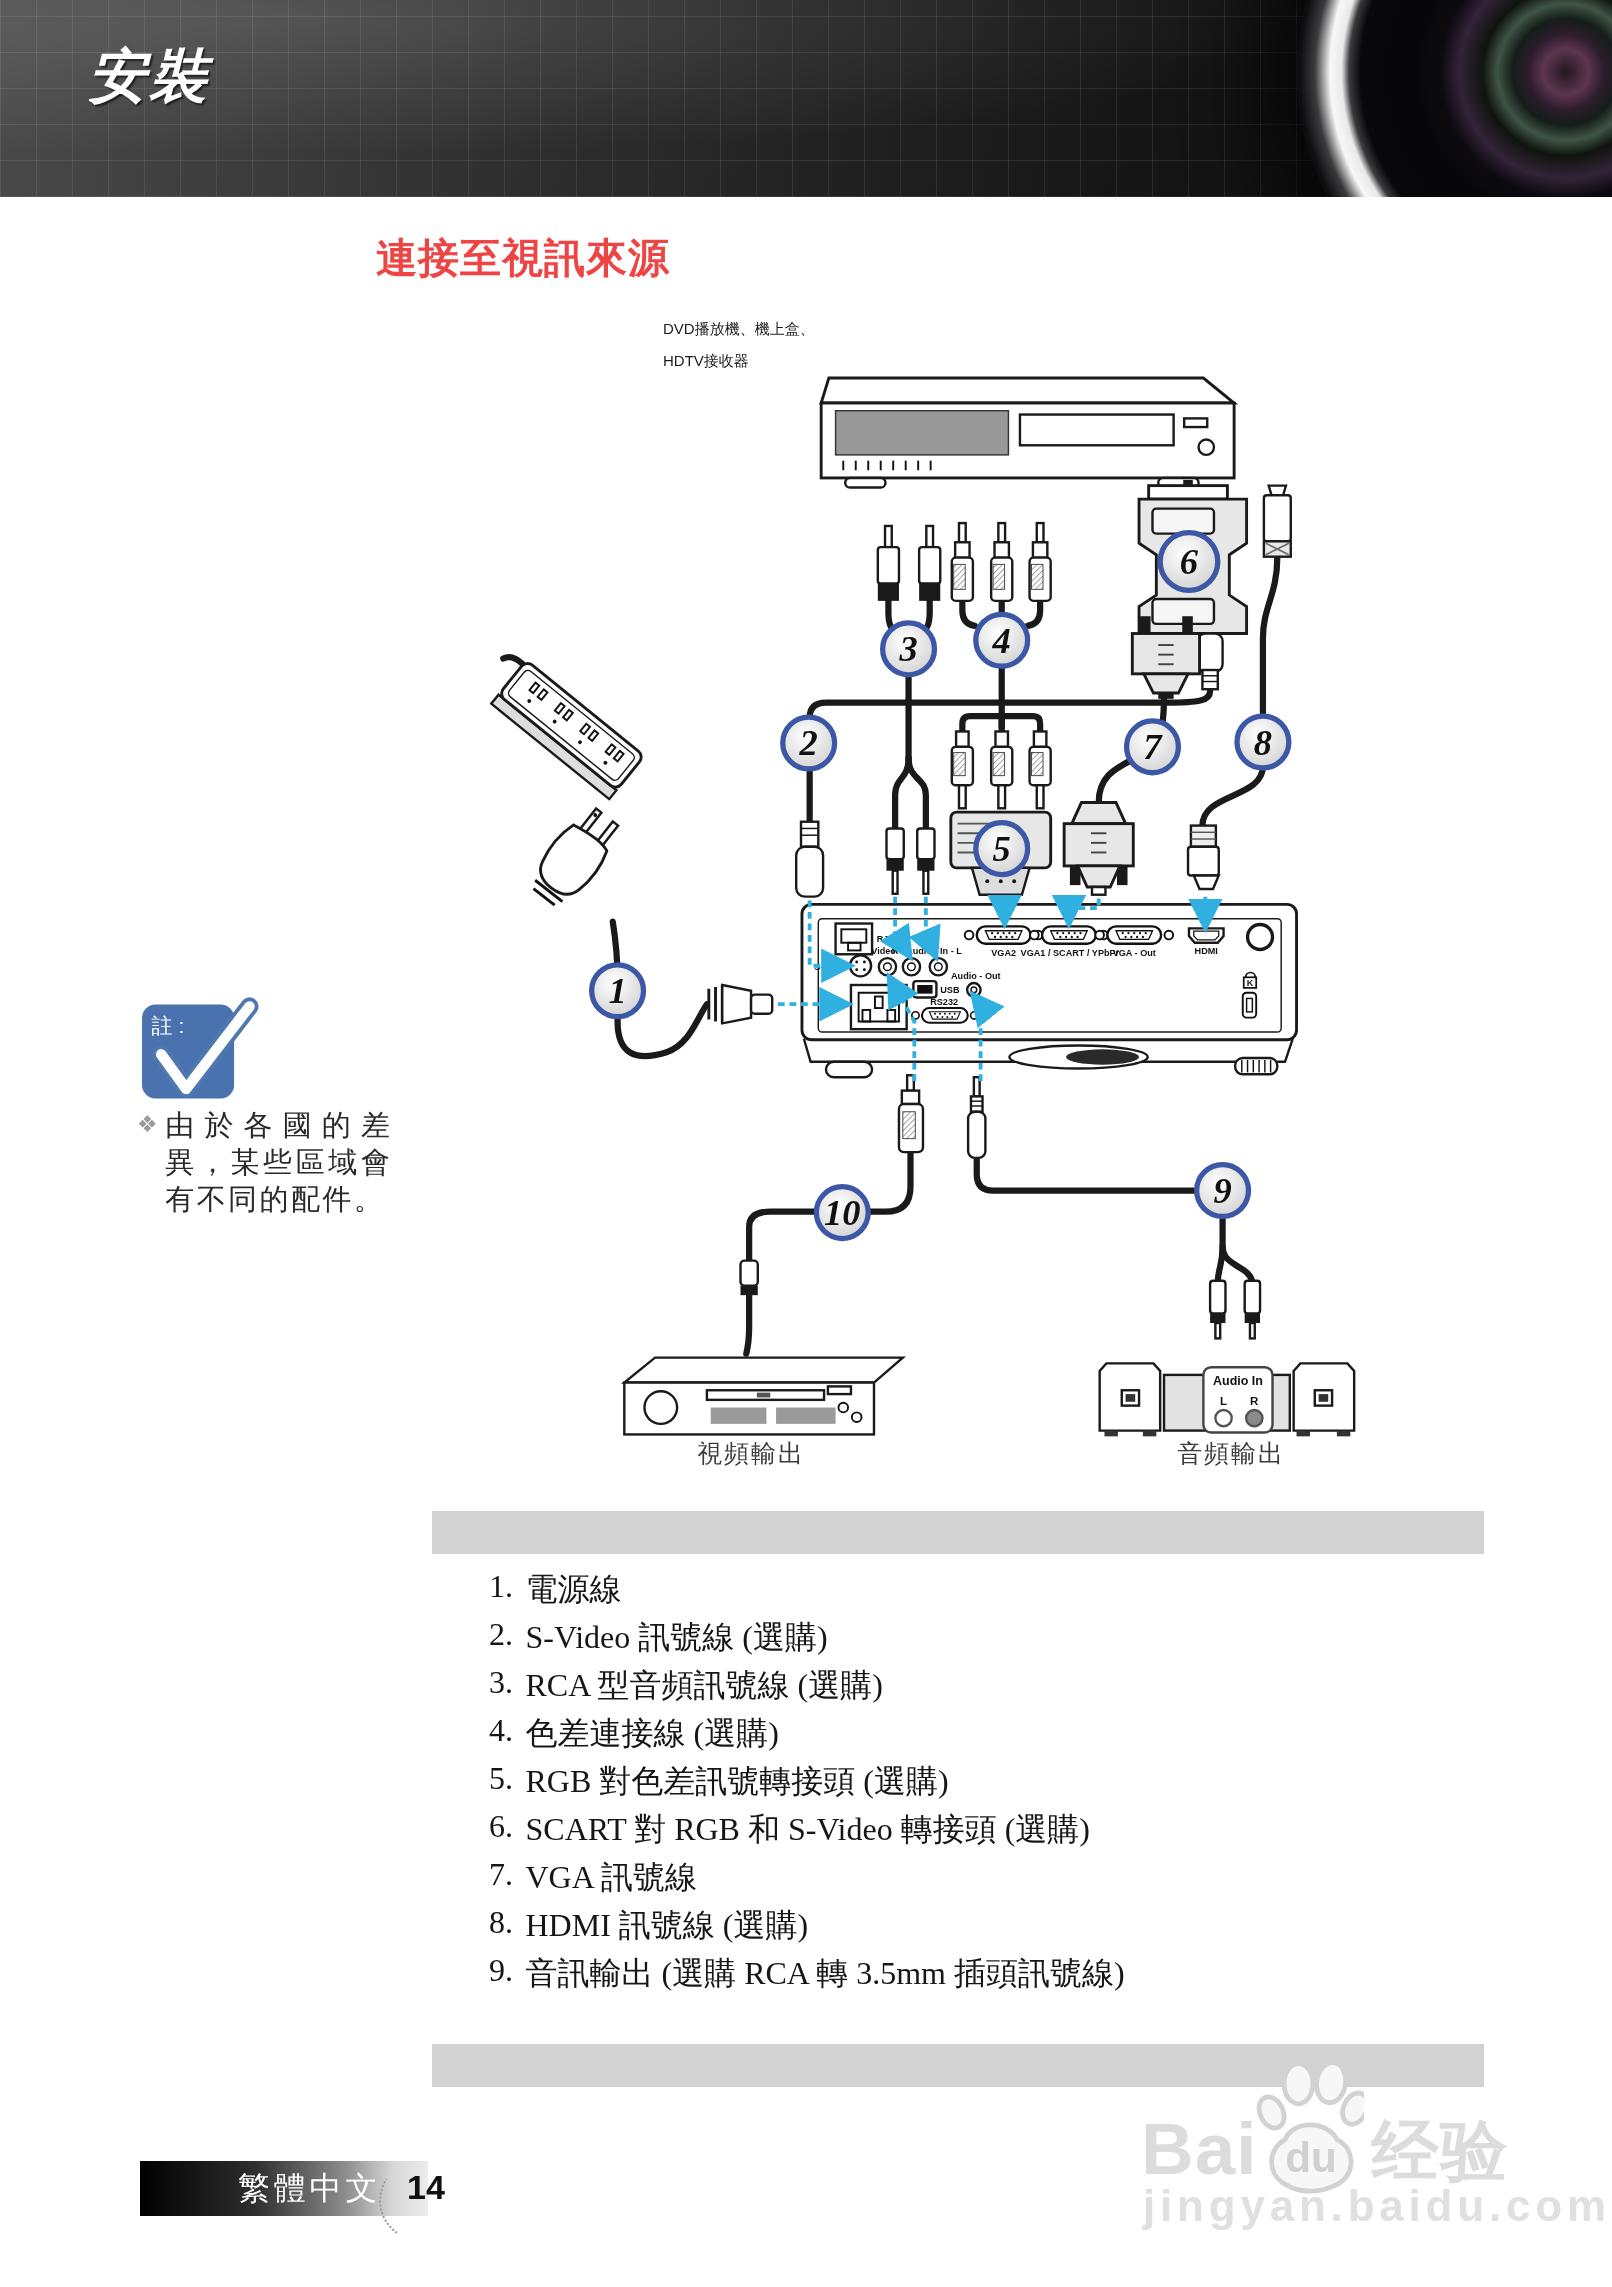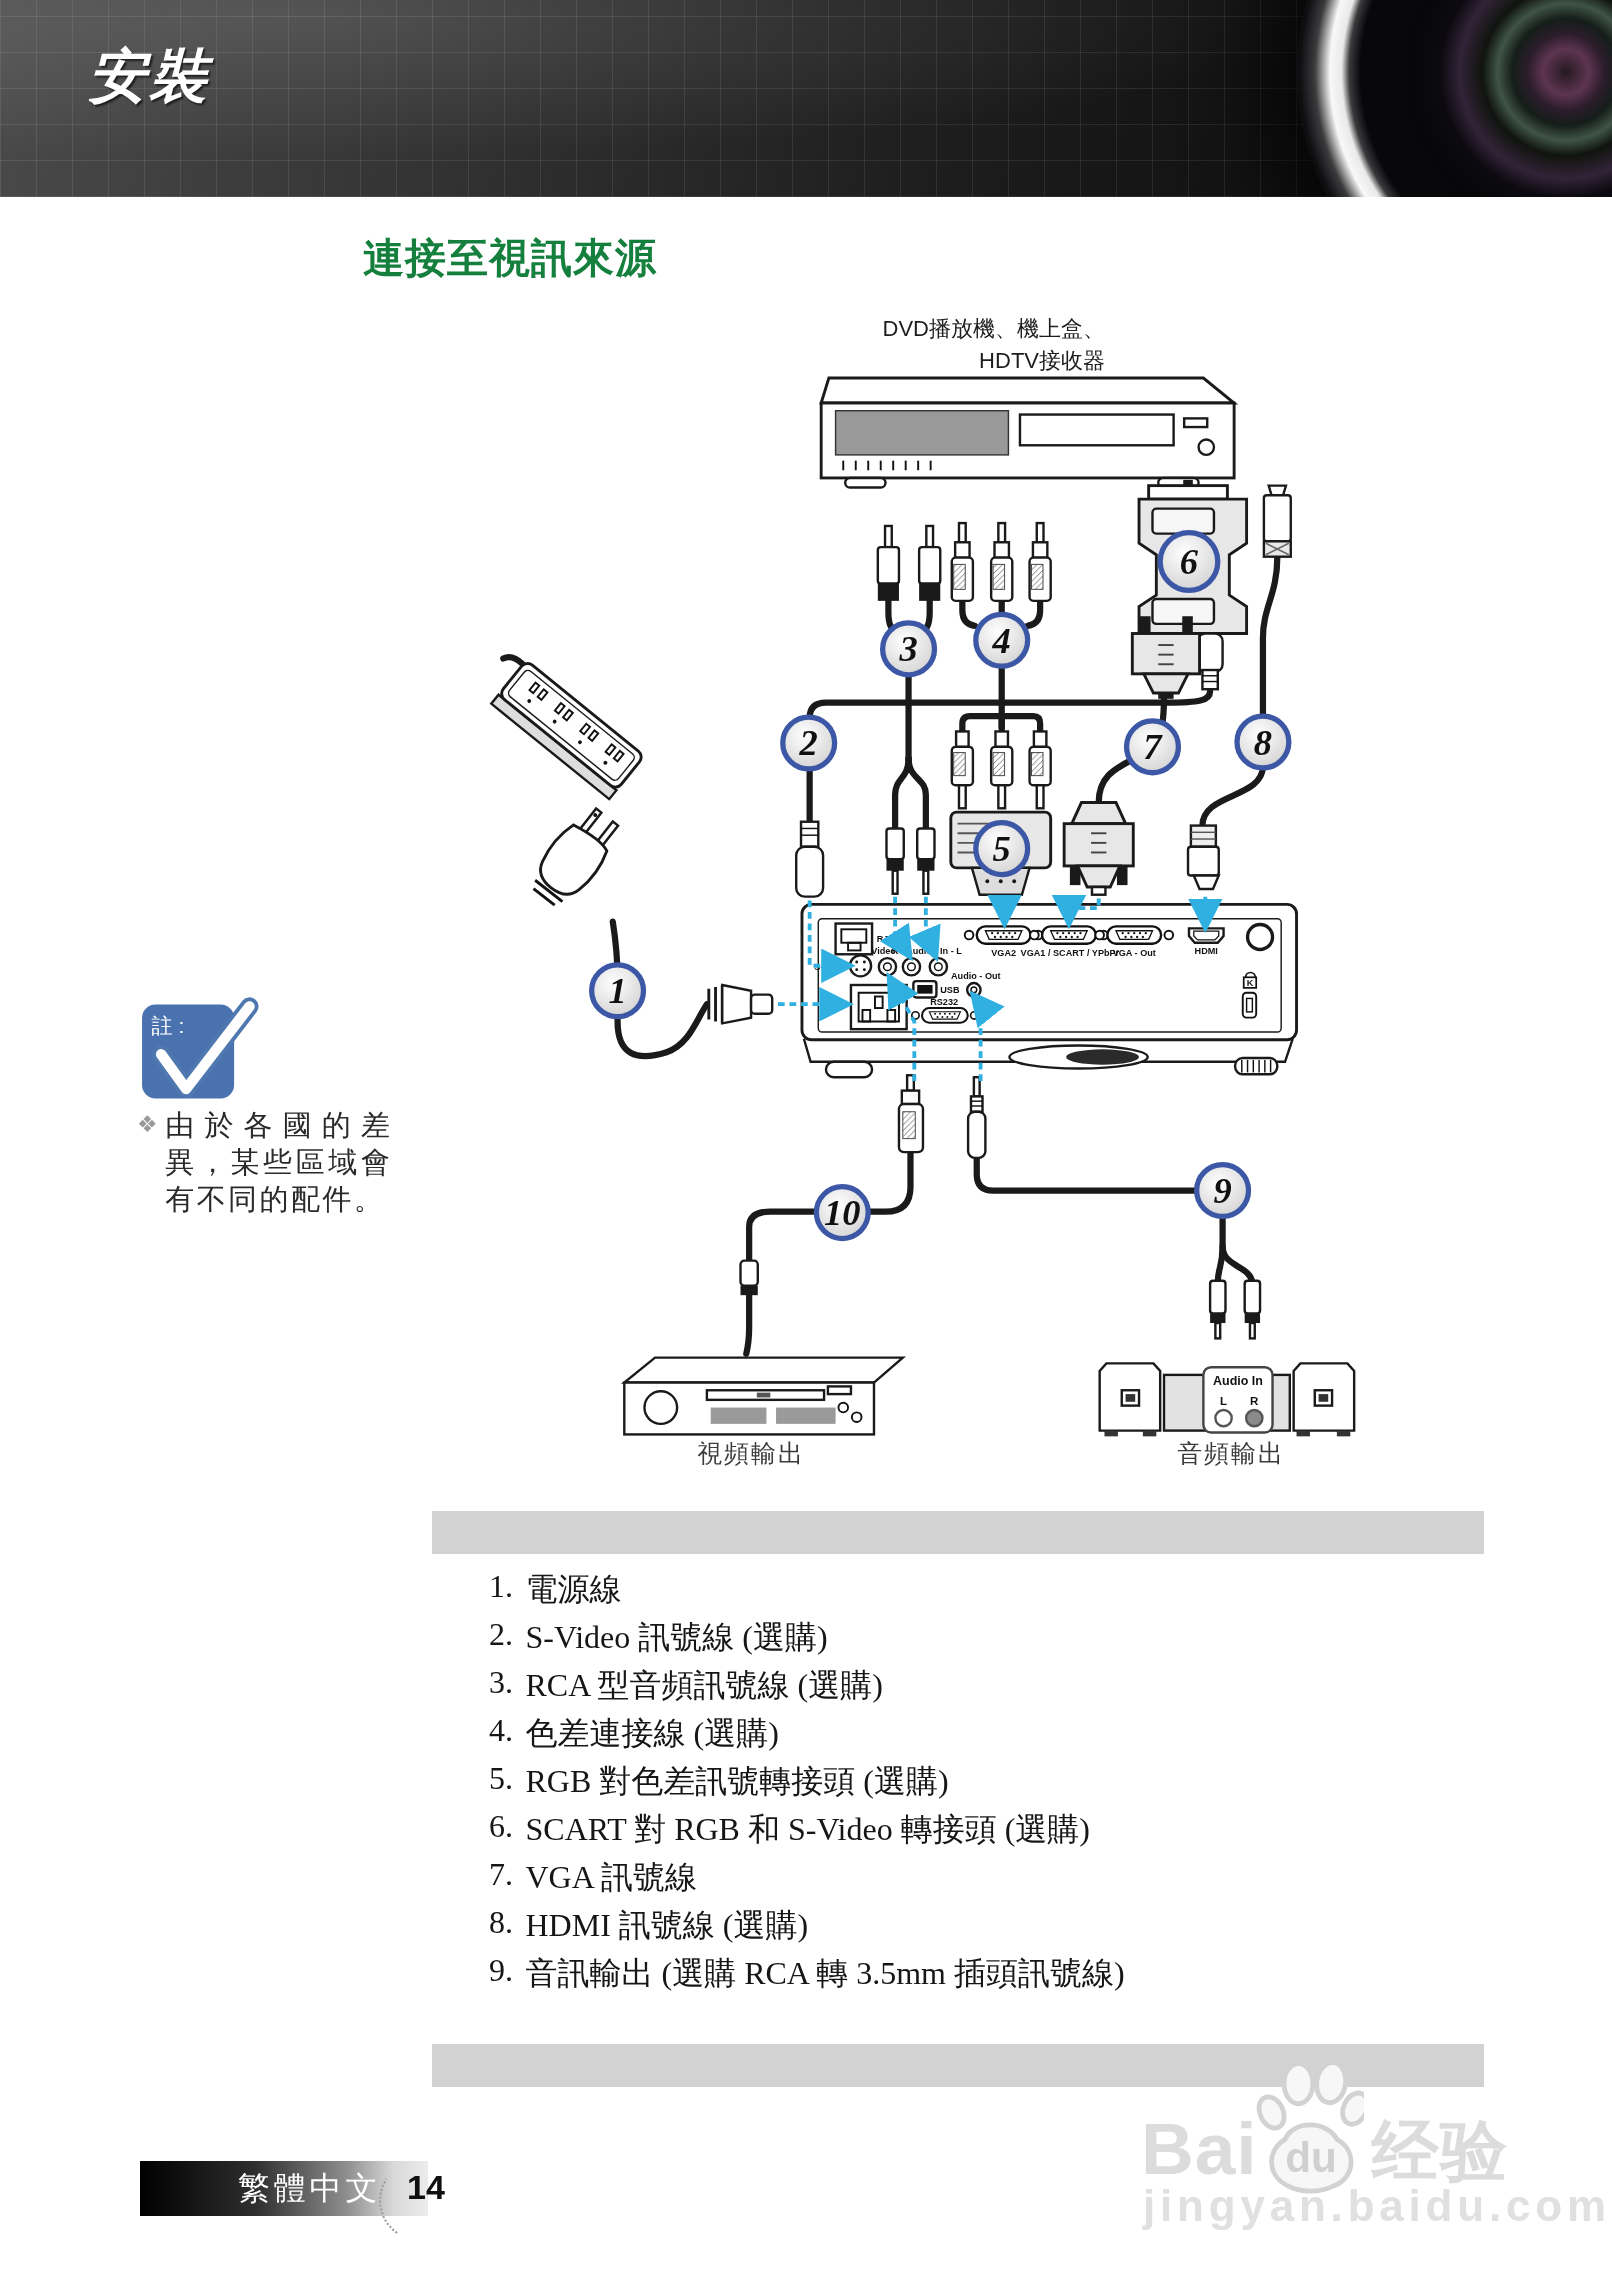--- a/index.html
+++ b/index.html
@@ -15,23 +15,23 @@
          repeating-linear-gradient(0deg,rgba(255,255,255,0.09) 0 1px,transparent 1px 36px);}
   .lens{position:absolute;left:1297px;top:-197px;width:538px;height:538px;border-radius:50%;
        box-shadow:-43px 14.4px 67px rgba(0,0,0,0.6);
        background:radial-gradient(circle,
          #241821 0%,#5e3550 6%,#2c1d2c 10%,#151d19 14%,#3f5446 18%,#10140f 22%,
          #332338 28%,#0c0a10 33%,#070709 40%,#08080a 54%,#3a3a3c 57%,#e9e9e9 59%,
          #f8f8f8 62%,#9a9a9a 64%,#3c3c3e 66%,#0e0e10 70%,#0a0a0c 100%);}
   .hdr h1{position:absolute;left:88px;top:38px;margin:0;color:#fff;font-size:58px;
        font-style:italic;font-weight:900;letter-spacing:2.9px;text-shadow:1.9px 1.9px 1.9px rgba(0,0,0,.6);}
   
-  .doc-title{position:absolute;left:363px;top:231px;margin:0;font-size:41px;font-weight:800;color:#15803d;letter-spacing:1px;}
-  .dvd-label{position:absolute;left:663px;top:313px;width:442px;text-align:right;
-       font-size:22px;line-height:32px;color:#1d1d1d;}
+  .doc-title{position:absolute;left:376px;top:231px;margin:0;font-size:41px;font-weight:800;color:#ef4444;letter-spacing:1px;}
+  .dvd-label{position:absolute;left:663px;top:313px;width:442px;text-align:left;
+       font-size:15px;line-height:32px;color:#1d1d1d;}
   .dev-label{position:absolute;top:1437px;transform:translateX(-50%);font-size:25px;color:#3c3c3c;letter-spacing:1.9px;}
   #video-out-label{left:751px;} #audio-out-label{left:1231px;}
   
   .diagram{position:absolute;left:384px;top:307px;width:1028px;height:1162px;}
   .wire{fill:none;stroke:#1a1a1a;stroke-width:6.5;stroke-linecap:round;stroke-linejoin:round;}
   .thin{stroke-width:2.5;} .c-out{fill:#fff;stroke:#1a1a1a;stroke-width:2.5;}
   .c-out3{fill:#fff;stroke:#1a1a1a;stroke-width:3;}
   .gray{fill:#e7e7e7;stroke:#1a1a1a;stroke-width:3;}
   .dk{fill:#1a1a1a;stroke:none;}
   .dash{fill:none;stroke:#2fb0e0;stroke-width:4;stroke-dasharray:7 5;}

